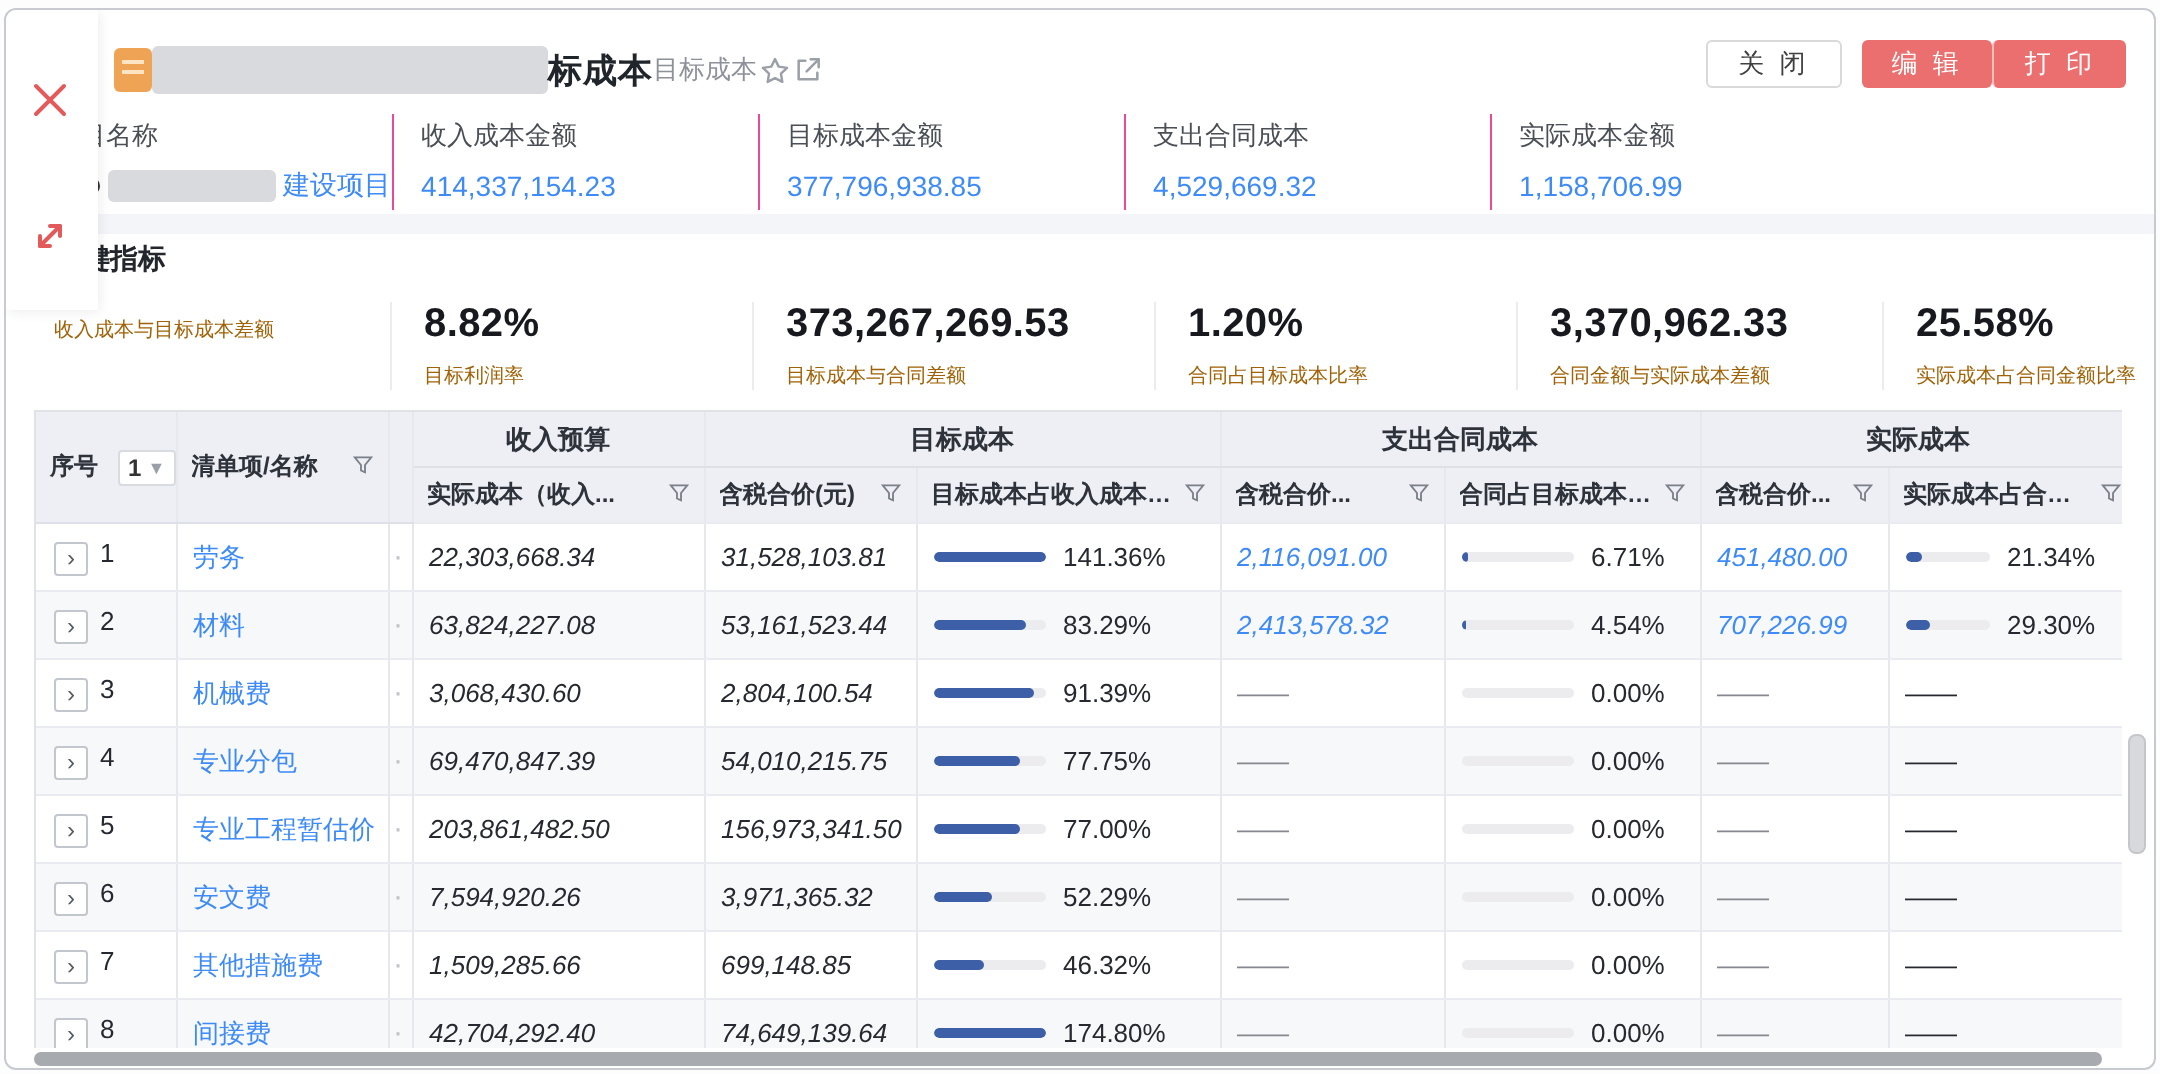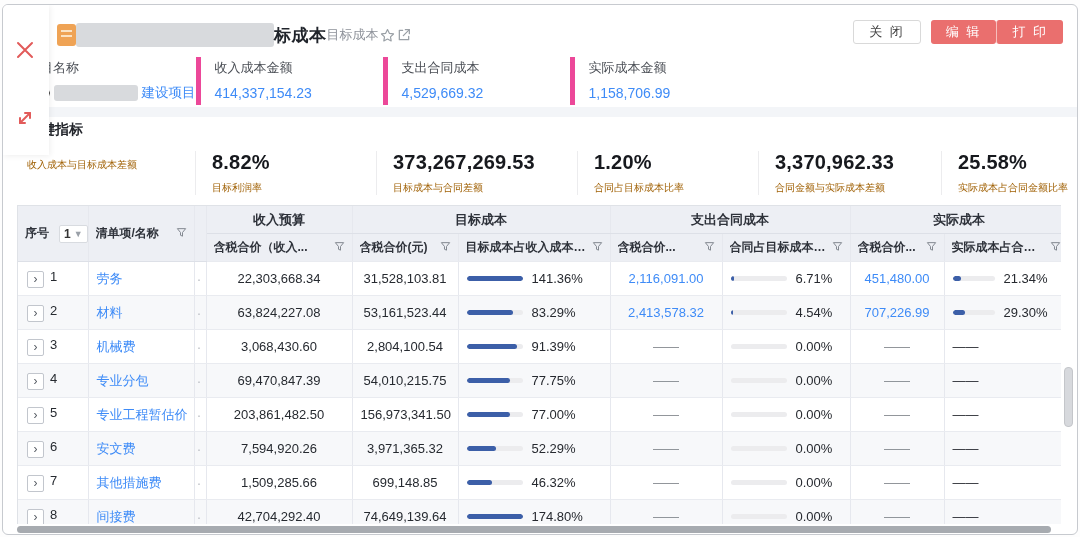--- a/index.html
+++ b/index.html
@@ -22,21 +22,21 @@
   .page-title{font-size:17px;font-weight:bold;color:#20242b;letter-spacing:.5px;white-space:nowrap;}
   .page-sub{font-size:13px;color:#8d9199;white-space:nowrap;}
   .actions{position:absolute;top:15px;right:14px;display:flex;gap:10px;z-index:5;}
   .btn{font-size:13px;padding:2px 15px;border-radius:3px;cursor:pointer;letter-spacing:2px;white-space:nowrap;}
   .btn.plain{background:#fff;border:1px solid #d9d9d9;color:#404040;}
   .btn-group{display:flex;border-radius:1px;overflow:hidden;}
   .btn.red{background:var(--btnred);border:none;color:#fff;}
   .btn-group .btn.red+ .btn.red{border-left:1px solid rgba(255,255,255,.55);}
   
   .inforow{position:absolute;top:52px;left:24px;right:8px;height:48px;display:flex;z-index:3;}
-  .iblock{padding:0 0 0 14px;border-left:5px solid #ec4899;flex:0 0 156px;}
+  .iblock{padding:0 0 0 14px;border-left:1px solid #ec4899;flex:0 0 156px;}
   .iblock.first{border-left:none;padding-left:0;flex:0 0 154px;}
   .iblock.w{flex:0 0 168px;}
   .ilabel{font-size:13px;color:#4a4e55;margin-top:2px;}
   .ivalue{font-size:14px;color:var(--link);margin-top:8px;white-space:nowrap;}
   .pname{display:flex;align-items:center;gap:4px;margin-top:7px;}
   .badge360{font-size:8px;font-weight:bold;font-style:italic;color:#222;border:1px solid #333;
     border-radius:50%;padding:2px 2px;line-height:1;flex:0 0 auto;}
   .redact.p{width:84px;height:16px;}
   .plink{font-size:13.5px;color:var(--link);white-space:nowrap;}
   .band{position:absolute;left:0;top:102px;right:0;height:10px;background:#f3f5f8;}
@@ -57,21 +57,21 @@
   thead tr.grp th{border-bottom:1px solid #dde0e7;}
   th.grp-h{text-align:center;font-size:13px;}
   .thflex{display:flex;align-items:center;justify-content:space-between;gap:4px;}
   .thflex .lbl{overflow:hidden;text-overflow:ellipsis;}
   .seq-select{background:#fff;border:1px solid #d8dbe0;border-radius:2px;padding:1px 4px;font-size:12px;
     color:#333;display:inline-flex;align-items:center;gap:3px;cursor:pointer;margin-left:6px;}
   .seq-select .caret{color:#9aa0a8;font-size:9px;}
   .funnel{flex:0 0 auto;cursor:pointer;}
   tbody td{height:33px;padding:0 8px;color:#262a30;background:#fff;}
   tbody tr:nth-child(even) td{background:#f7f8fa;}
-  td.num{text-align:center;}
+  td.num{text-align:left;font-style:italic;}
   td.c-seq{padding-left:9px;}
   td.c-stub{padding:0 2px;color:#c0c3c9;text-align:left;font-size:15px;}
   .expand{display:inline-flex;align-items:center;justify-content:center;width:15px;height:15px;
     border:1px solid #c2c6cd;border-radius:2px;color:#565b63;font-size:12px;line-height:1;
     margin-right:6px;vertical-align:-2px;cursor:pointer;background:#fff;}
   .name-link{color:var(--link);cursor:pointer;}
   td.link-td{color:var(--link);cursor:pointer;}
   .dash{color:#85898f;}
   .barwrap{display:flex;align-items:center;gap:9px;}
   .track{height:5px;background:#ececee;border-radius:3px;overflow:hidden;flex:0 0 auto;display:block;}
@@ -137,20 +137,24 @@
       <div class="ilabel">项目名称</div>
       <div class="pname">
         <span class="badge360">360°</span>
         <span class="redact p"></span>
         <span class="plink">建设项目</span>
       </div>
     </div>
     <div class="iblock w">
       <div class="ilabel">收入成本金额</div>
       <div class="ivalue">414,337,154.23</div>
+    </div>
+    <div class="iblock w">
+      <div class="ilabel">目标成本金额</div>
+      <div class="ivalue">377,796,938.85</div>
     </div>
     <div class="iblock w">
       <div class="ilabel">支出合同成本</div>
       <div class="ivalue">4,529,669.32</div>
     </div>
     <div class="iblock w">
       <div class="ilabel">实际成本金额</div>
       <div class="ivalue">1,158,706.99</div>
     </div>
   </div>
@@ -223,21 +227,21 @@
           </th>
           <th rowspan="2"></th>
           <th class="grp-h">收入预算</th>
           <th class="grp-h" colspan="2">目标成本</th>
           <th class="grp-h" colspan="2">支出合同成本</th>
           <th class="grp-h" colspan="2">实际成本</th>
         </tr>
         <tr>
             <th>
               <div class="thflex">
-                <span class="lbl">含税合价（收入...</span>
+                <span class="lbl">实际成本（收入...</span>
                 <span class="funnel"><svg width="11" height="11" viewBox="0 0 12 12">
                     <path d="M1.5 1.8h9L7.1 6v4l-2.2-1V6L1.5 1.8z" fill="none" stroke="#7a7f88" stroke-width="1"></path>
                   </svg></span>
               </div>
             </th>
             <th>
               <div class="thflex">
                 <span class="lbl">含税合价(元)</span>
                 <span class="funnel"><svg width="11" height="11" viewBox="0 0 12 12">
                     <path d="M1.5 1.8h9L7.1 6v4l-2.2-1V6L1.5 1.8z" fill="none" stroke="#7a7f88" stroke-width="1"></path>

